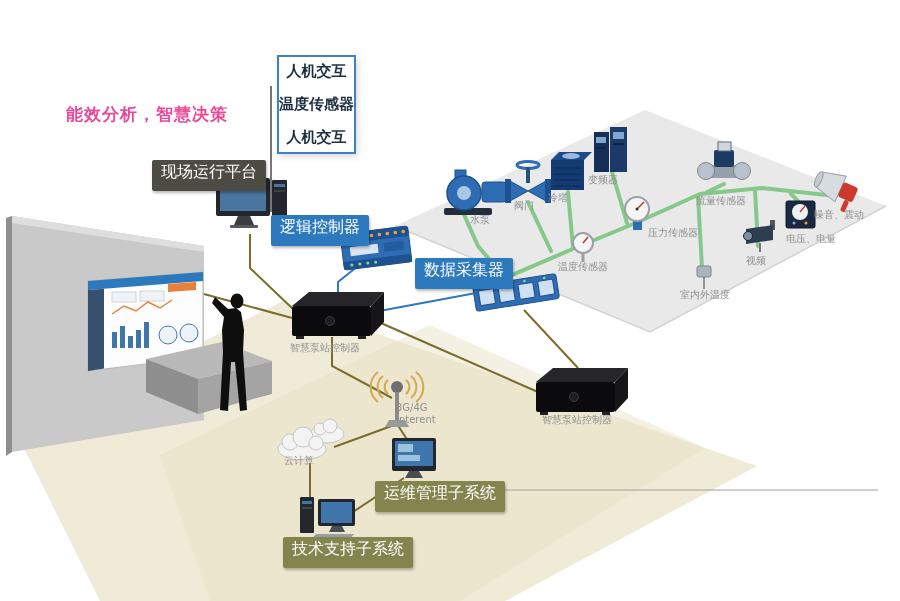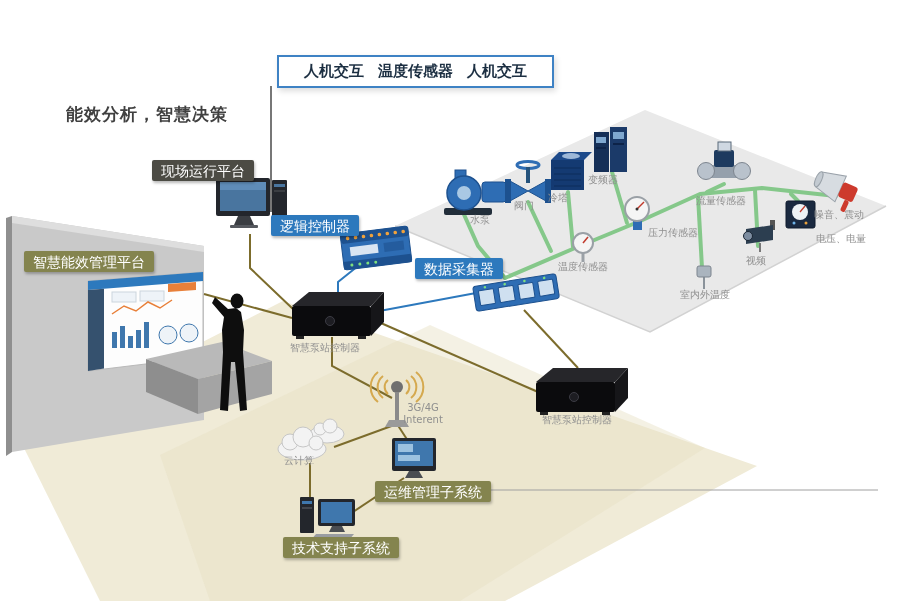--- a/index.html
+++ b/index.html
@@ -2,33 +2,33 @@
 <html><head>
 <meta charset="utf-8">
 <style>
   html,body{margin:0;padding:0;background:#fff;}
   .stage{
     position:relative;width:900px;height:601px;background:#ffffff;overflow:hidden;
     font-family:"DejaVu Sans","Liberation Sans",sans-serif;
   }
   .stage svg{position:absolute;left:0;top:0;}
   .lbl{position:absolute;font-size:10px;color:#8f8f8f;white-space:nowrap;line-height:1.15;}
-  .tag{position:absolute;font-size:14px;color:#ffffff;padding:2px 9px 1px;border-radius:2px;
+  .tag{position:absolute;font-size:16px;color:#ffffff;padding:2px 9px 8px;border-radius:2px;
        white-space:nowrap;box-shadow:1px 2px 3px rgba(0,0,0,.28);line-height:1.3;}
   .tag.dark{background:#4c4b44;}
   .tag.blue{background:#2d79bd;}
   .tag.olive{background:#84844e;}
-  .banner{position:absolute;font-weight:bold;font-size:17px;color:#404040;
+  .banner{position:absolute;font-weight:bold;font-size:17px;color:#ec4899;
           letter-spacing:1px;white-space:nowrap;}
   .top-box{
     position:absolute;left:277px;top:55px;display:flex;gap:14px;align-items:center;
-    background:#ffffff;border:2px solid #3e82c4;padding:5px 25px;font-weight:bold;
-    font-size:15px;color:#1c2f42;box-shadow:2px 3px 6px rgba(0,0,0,.14);white-space:nowrap;
+    background:#ffffff;border:2px solid #3e82c4;padding:5px 0;font-weight:bold;
+    font-size:15px;color:#1c2f42;box-shadow:2px 3px 6px rgba(0,0,0,.14);white-space:nowrap;flex-direction:column;
   }
-  .net{ text-align:center;width:54px; }
+  .net{ width:54px; }
 </style>
 </head>
 <body>
 
 <div class="stage">
 
   <svg width="900" height="601" viewBox="0 0 900 601">
 
     <g>
       <polygon points="18,436 283,301 757,466 505,601 100,601" fill="#f0ebd7"></polygon>
@@ -298,37 +298,36 @@
   <div class="top-box">
     <span>人机交互</span>
     <span>温度传感器</span>
     <span>人机交互</span>
   </div>
   <div class="banner" style="left:66px;top:103px">能效分析，智慧决策</div>
 
   <div class="tag dark" style="left:152px;top:160px">现场运行平台</div>
   <div class="tag blue" style="left:271px;top:215px">逻辑控制器</div>
   <div class="tag blue" style="left:415px;top:258px">数据采集器</div>
-  <div class="tag olive" style="left:24px;top:251px">智慧能效管理平台</div>
   <div class="tag olive" style="left:375px;top:481px">运维管理子系统</div>
   <div class="tag olive" style="left:283px;top:537px">技术支持子系统</div>
 
   <div class="lbl" style="left:290px;top:342px">智慧泵站控制器</div>
   <div class="lbl" style="left:542px;top:414px">智慧泵站控制器</div>
   <div class="lbl net" style="left:396px;top:402px">
     <div>3G/4G</div>
     <div>Interent</div>
   </div>
   <div class="lbl" style="left:284px;top:455px">云计算</div>
 
   <div class="lbl" style="left:470px;top:214px">水泵</div>
   <div class="lbl" style="left:514px;top:200px">阀门</div>
   <div class="lbl" style="left:548px;top:192px">冷塔</div>
   <div class="lbl" style="left:588px;top:174px">变频器</div>
   <div class="lbl" style="left:696px;top:195px">流量传感器</div>
   <div class="lbl" style="left:648px;top:227px">压力传感器</div>
   <div class="lbl" style="left:558px;top:261px">温度传感器</div>
   <div class="lbl" style="left:814px;top:209px">噪音、震动</div>
-  <div class="lbl" style="left:816px;top:233px">电压、电量</div>
+  <div class="lbl" style="left:786px;top:233px">电压、电量</div>
   <div class="lbl" style="left:746px;top:255px">视频</div>
   <div class="lbl" style="left:680px;top:289px">室内外温度</div>
 
 </div>
 
 </body></html>

